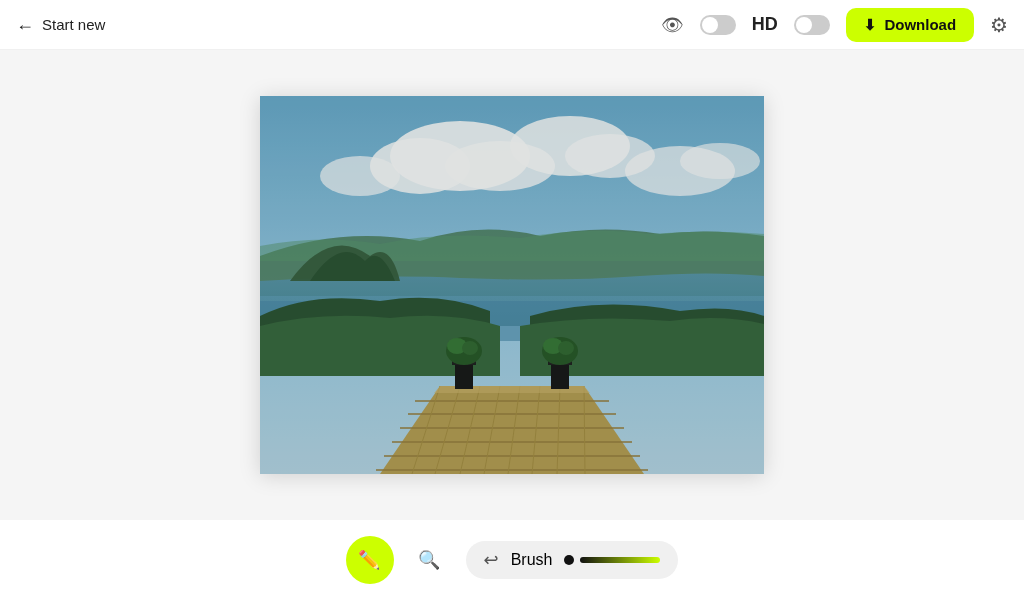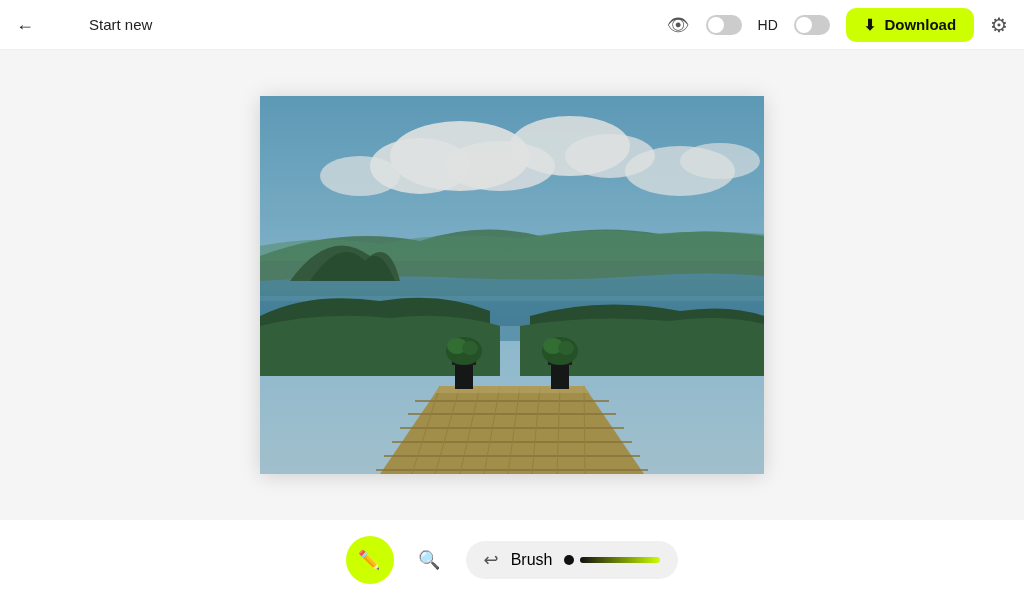--- a/index.html
+++ b/index.html
@@ -30,21 +30,20 @@
       cursor: pointer;
     }
     .back-arrow {
       font-size: 18px;
       color: #222;
     }
     .start-new-label {
       font-size: 15px;
       font-weight: 500;
       color: #222;
-      margin-left: 47px;
     }
     .header-right {
       display: flex;
       align-items: center;
       gap: 16px;
     }
     .eye-icon {
       font-size: 18px;
       color: #555;
       cursor: pointer;
@@ -67,22 +66,22 @@
       position: absolute;
       top: 2px;
       left: 2px;
       width: 16px;
       height: 16px;
       background: white;
       border-radius: 50%;
       transition: left 0.2s;
     }
     .hd-label {
-      font-size: 14px;
-      font-weight: 400;
+      font-size: 18px;
+      font-weight: 700;
       color: #222;
     }
     .download-btn {
       display: flex;
       align-items: center;
       gap: 8px;
       background: #ccff00;
       border: none;
       border-radius: 10px;
       padding: 8px 18px;

